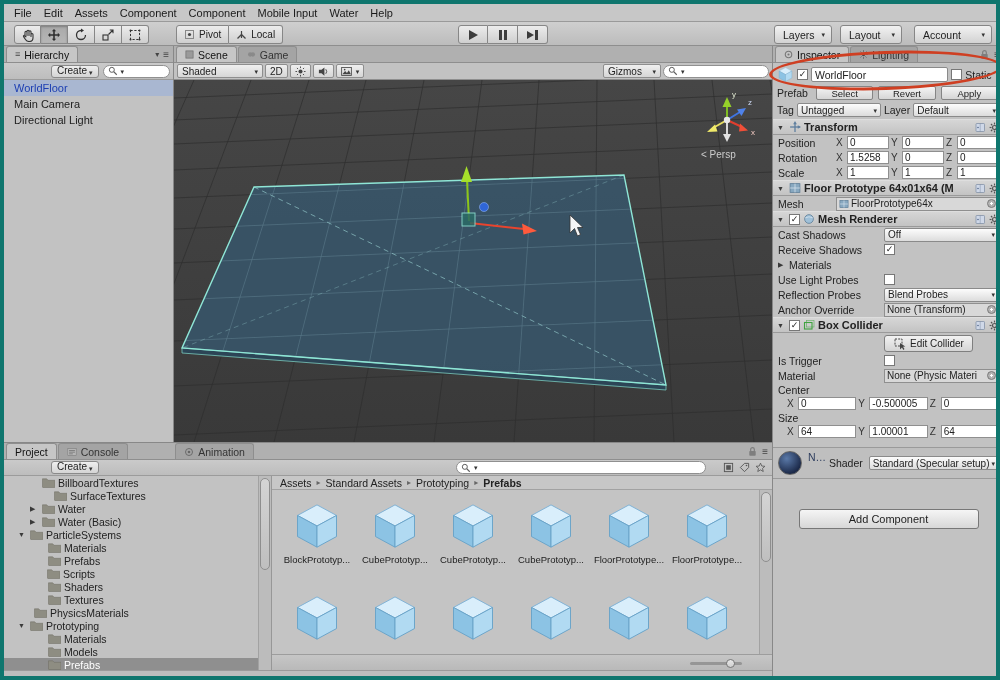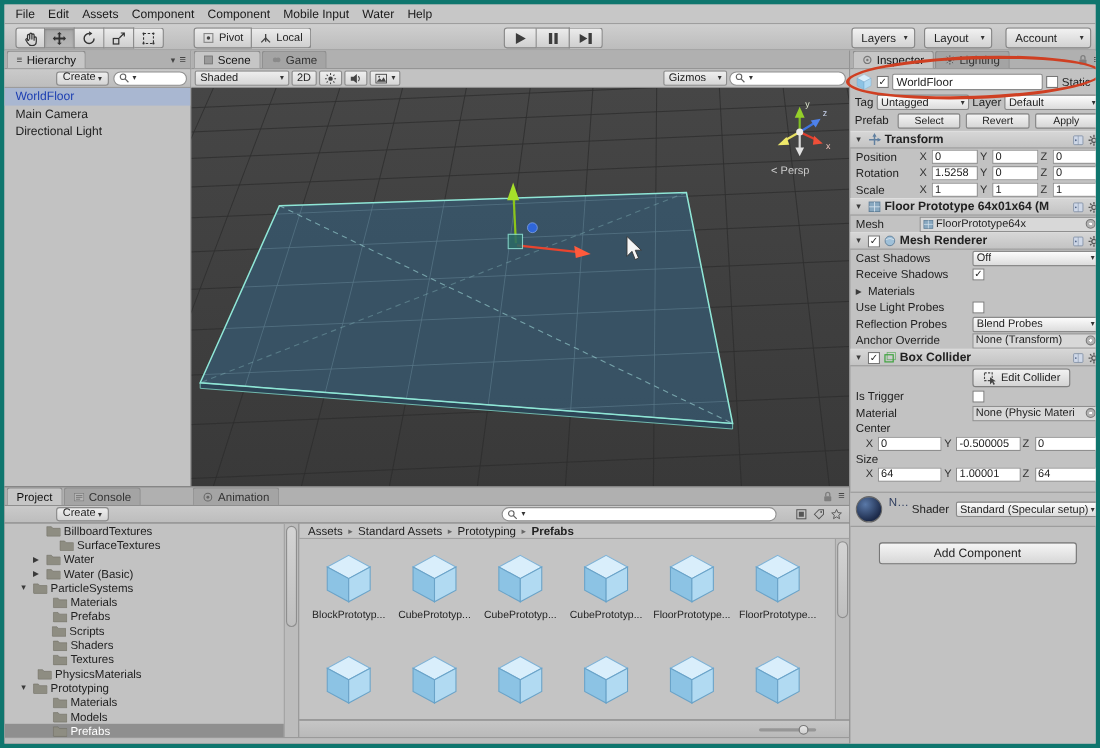--- a/index.html
+++ b/index.html
@@ -69,21 +69,21 @@
   .comp-title { flex:1; min-width:0; white-space:nowrap; overflow:hidden; text-overflow:ellipsis; }
   .insp-row { display:flex; align-items:center; height:15px; padding:0 5px; gap:2px; font-size:10.5px; flex:none; }
   .field { background:#fff; border:1px solid #8f8f8f; height:13px; font-size:10px; padding:0 2px; display:flex; align-items:center; flex:1; min-width:0; white-space:nowrap; overflow:hidden; }
   .axis { font-size:10px; color:#333; width:9px; flex:none; }
   .ecbtn { display:flex; align-items:center; gap:4px; height:17px; padding:0 8px; background:linear-gradient(#f2f2f2,#d4d4d4); border:1px solid #7f7f7f; border-radius:3px; font-size:10px; }
   .mat-strip { margin-top:8px; border-top:1px solid #9a9a9a; border-bottom:1px solid #9a9a9a; background:#bfbfbf; display:flex; gap:6px; padding:3px 5px; flex:none; }
   .matsphere { width:24px; height:24px; border-radius:50%; background:radial-gradient(circle at 35% 30%,#5a79a8,#1c2a4a 72%); border:1px solid #666; flex:none; }
   .mat-info { flex:1; min-width:0; display:flex; gap:2px; }
   .mat-name { font-size:10.5px; color:#2e3d5e; }
   .mat-shader-row { display:flex; align-items:center; gap:6px;justify-content:flex-end; }
-  .addcomp { margin:14px auto 0 auto; width:180px; height:20px; background:linear-gradient(#f5f5f5,#d7d7d7); border:1px solid #777; border-radius:3px; font-size:11px; display:flex; align-items:center; justify-content:center; flex:none; }
+  .addcomp { margin:30px auto 0 auto; width:180px; height:20px; background:linear-gradient(#f5f5f5,#d7d7d7); border:1px solid #777; border-radius:3px; font-size:11px; display:flex; align-items:center; justify-content:center; flex:none; }
 
   
   .project { position:absolute; left:0; top:438px; width:768px; height:242px; background:#737373; border-top:1px solid #888; }
   .proj-toolbar { height:16px; background:linear-gradient(#cacaca,#bdbdbd); border-bottom:1px solid #9b9b9b; position:relative; display:flex; align-items:center; padding:0 3px; }
   .proj-body { position:absolute; top:33px; left:0; right:0; bottom:14px; display:flex; }
   .tree { width:268px; border-right:1px solid #979797; position:relative; background:#c2c2c2; overflow:hidden; }
   .trow { height:13px; display:flex; align-items:center; font-size:10.5px; gap:3px; padding-right:16px; }
   .trow.selected { background:#8f8f8f; color:#fff; }
   .right-col { flex:1; display:flex; flex-direction:column; min-width:0; }
   .crumbbar { height:14px; background:#c7c7c7; border-bottom:1px solid #a2a2a2; display:flex; align-items:center; padding:0 8px; gap:5px; font-size:10.5px; flex:none; }
@@ -508,36 +508,36 @@
           </svg>
         <span class="checkbox">
             <span>✓</span>
           </span>
         <div class="name-field trunc">WorldFloor</div>
         <span class="checkbox"></span>
         <span class="lbl">Static</span>
         <span class="dglyph">▾</span>
       </div>
       <div class="ih-row">
+        <span class="lbl" style="width:36px">Prefab</span>
+        <div class="pbtn">Select</div>
+        <div class="pbtn">Revert</div>
+        <div class="pbtn">Apply</div>
+      </div>
+      <div class="ih-row">
         <span class="lbl">Tag</span>
         <div class="drop" style="max-width:84px">
           <span class="trunc">Untagged</span>
           <span class="dglyph">▾</span>
         </div>
         <span class="lbl">Layer</span>
         <div class="drop">
           <span class="trunc">Default</span>
           <span class="dglyph">▾</span>
         </div>
-      </div>
-      <div class="ih-row">
-        <span class="lbl" style="width:36px">Prefab</span>
-        <div class="pbtn">Select</div>
-        <div class="pbtn">Revert</div>
-        <div class="pbtn">Apply</div>
       </div>
     </div>
 
     <div class="comp-header">
       <span class="fold">▼</span>
       <svg class="fic" width="12" height="12" viewBox="0 0 11 11">
           <use href="#sym-transform"></use>
         </svg>
       <span class="comp-title">Transform</span>
       <svg class="fic" width="11" height="11" viewBox="0 0 11 11">

